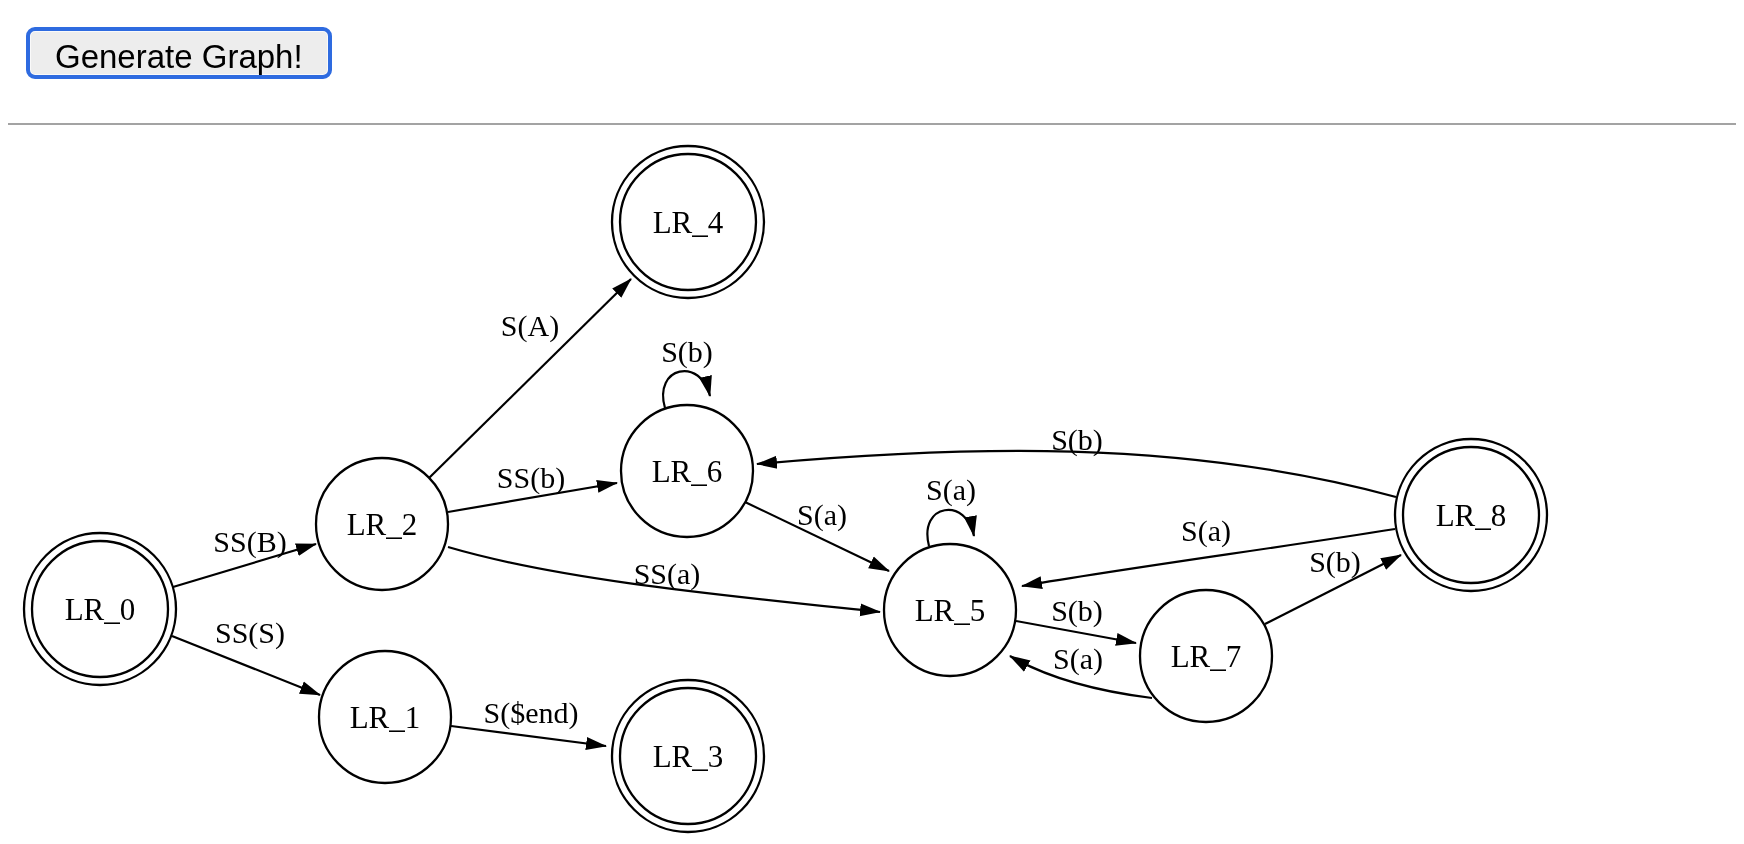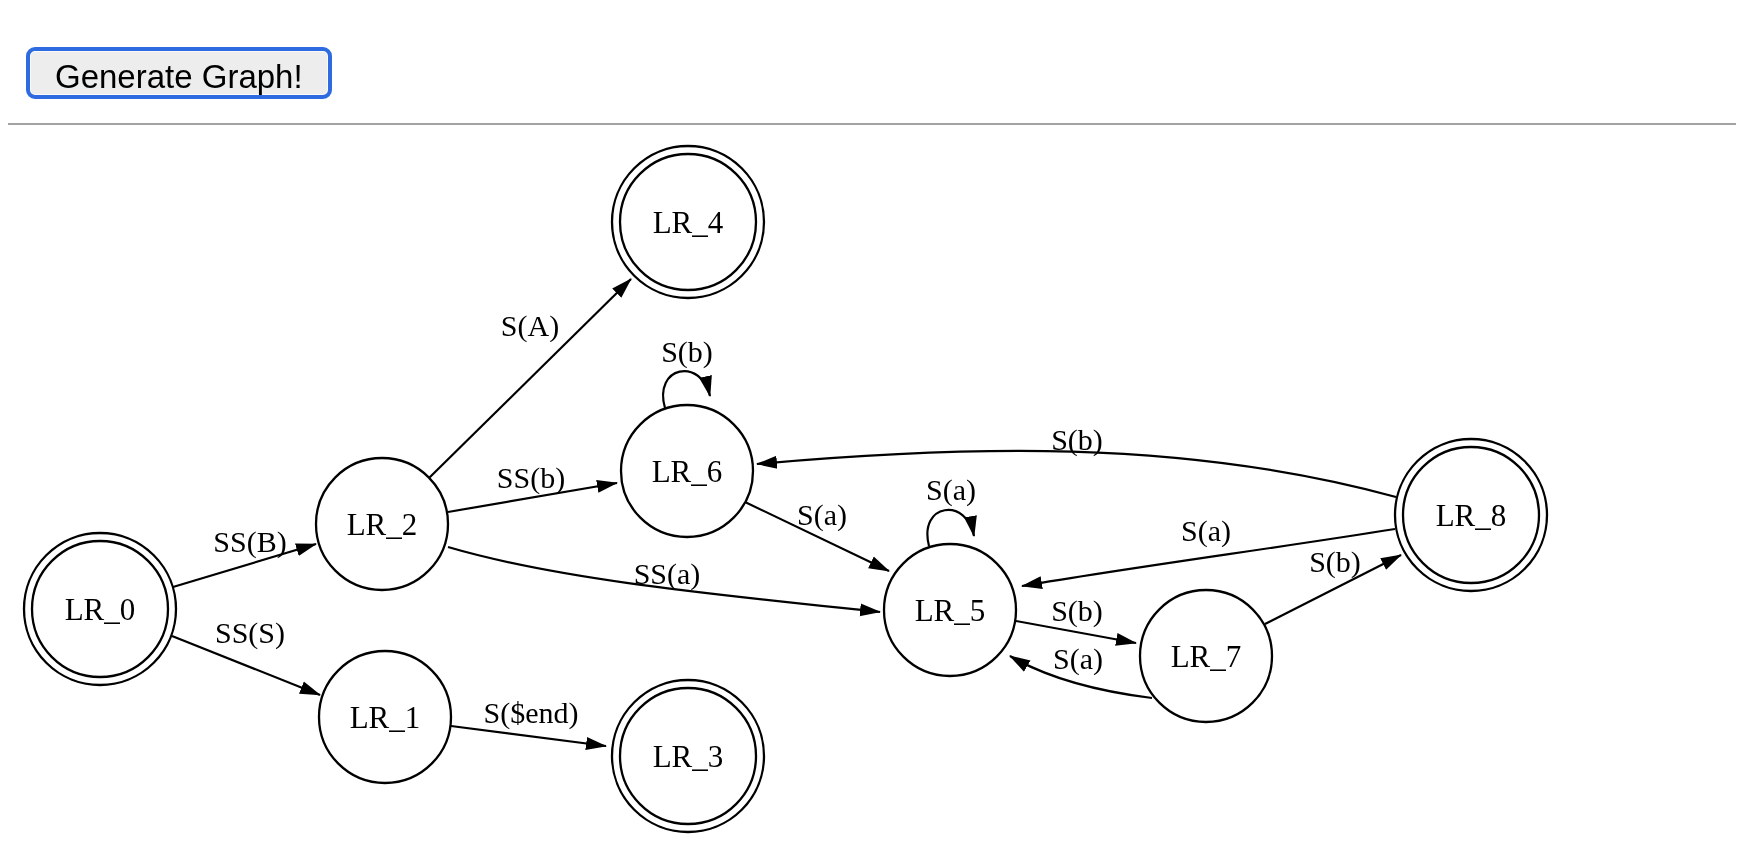--- a/index.html
+++ b/index.html
@@ -7,21 +7,20 @@
   .toolbar { padding:27px 0 0 26px; height:52px; }
   .generate-btn {
     font-family:"Liberation Sans", sans-serif;
     font-size:33px; color:#000;
     background:#ededed;
     border:4px solid #2e6be0;
     border-radius:9px;
     padding:7px 25px; height:52px; box-sizing:border-box;
     box-shadow: inset 0 0 0 1px #fafafa;
     cursor:pointer;
-    margin-top:20px;
   }
   hr.divider { border:none; border-top:2px solid #a3a3a3; margin:44px 8px 0 8px; }
   svg.graph { display:block; }
   svg.graph text {
     font-family:"Liberation Serif","DejaVu Serif",serif;
     fill:#000;
   }
 </style>
 </head>
 <body>

